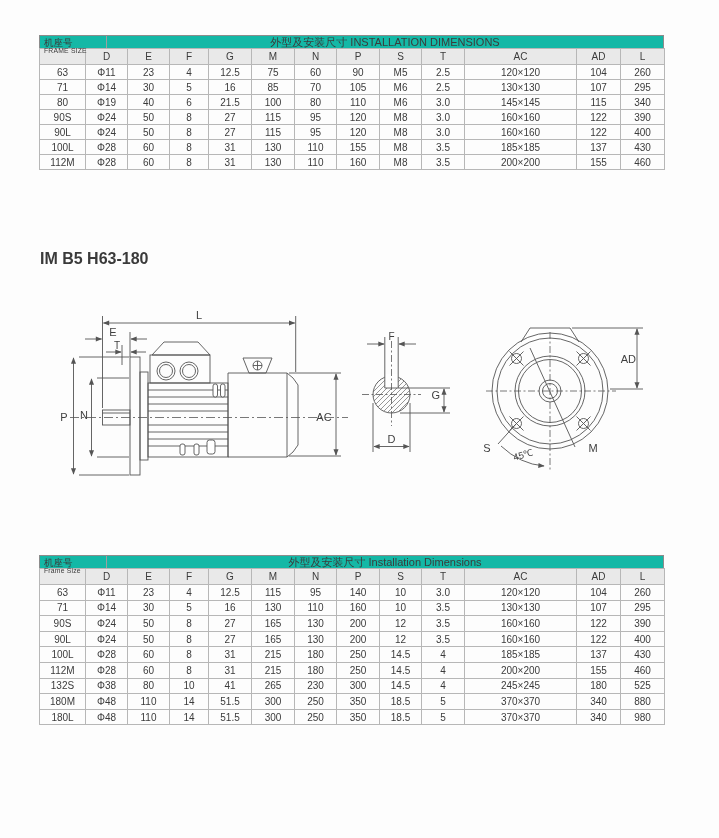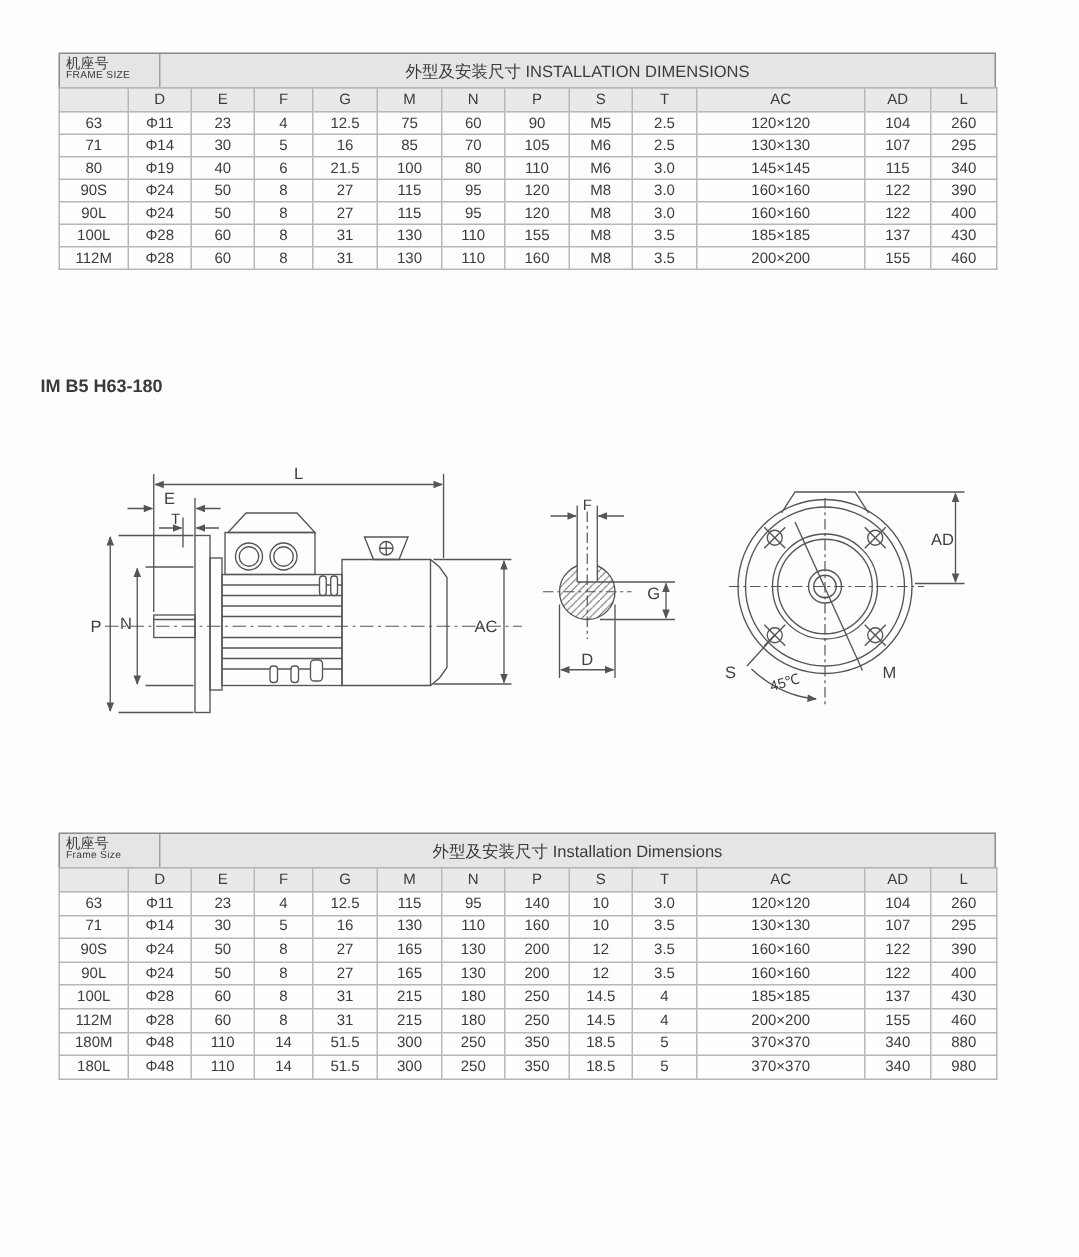--- a/index.html
+++ b/index.html
@@ -1,33 +1,33 @@
 <!DOCTYPE html>
 <html><head>
 <meta charset="utf-8">
 <style>
   html,body{margin:0;padding:0;background:#fff;}
   .page{position:relative;width:719px;height:838px;background:#fdfdfd;
         font-family:"Liberation Sans",sans-serif;color:#3b3b3b;overflow:hidden;}
   .tblwrap{position:absolute;left:39px;width:625px;}
   #t1{top:35px;} #t2{top:555px;}
-  .hdr1{display:flex;align-items:stretch;background:#e5e5e5;border:1px solid #8c8c8c;
-        box-sizing:border-box;height:24px;}
+  .hdr1{display:flex;align-items:stretch;background:#14b8a6;border:1px solid #8c8c8c;
+        box-sizing:border-box;height:14px;}
   .frame-cell{width:67px;border-right:1px solid #9f9f9f;padding:1.5px 0 0 4px;
         box-sizing:border-box;line-height:1;}
   .zh{font-size:9.5px;}
   .en{font-size:6.8px;margin-top:1px;white-space:nowrap;letter-spacing:.2px;}
   .dims-cell{flex:1;display:flex;align-items:center;justify-content:center;font-size:11px;}
   table.dim{width:625px;border-collapse:collapse;table-layout:fixed;margin-top:-1px;
         font-size:10px;color:#3b3b3b;border:1px solid #8c8c8c;}
   table.dim th,table.dim td{border:1px solid #b7b7b7;text-align:center;font-weight:400;
         padding:0;height:14px;line-height:13px;}
   table.dim thead th{background:#e9e9e9;height:15px;}
   #t2 table.dim td{height:14.6px;}
-  .sec{position:absolute;left:27px;top:250px;font-weight:bold;font-size:12px;color:#3a3a3a;}
+  .sec{position:absolute;left:40px;top:250px;font-weight:bold;font-size:16px;color:#3a3a3a;}
   .drawing{position:absolute;left:0;top:295px;}
   svg text{font-family:"Liberation Sans",sans-serif;fill:#3f3f3f;}
 </style>
 </head>
 <body>
 
 <div class="page">
 
   <div class="tblwrap" id="t1">
     <div class="hdr1">
@@ -454,20 +454,35 @@
             <td>215</td>
             <td>180</td>
             <td>250</td>
             <td>14.5</td>
             <td>4</td>
             <td>200×200</td>
             <td>155</td>
             <td>460</td>
           </tr>
           <tr>
+            <td>132S</td>
+            <td>Φ38</td>
+            <td>80</td>
+            <td>10</td>
+            <td>41</td>
+            <td>265</td>
+            <td>230</td>
+            <td>300</td>
+            <td>14.5</td>
+            <td>4</td>
+            <td>245×245</td>
+            <td>180</td>
+            <td>525</td>
+          </tr>
+          <tr>
             <td>180M</td>
             <td>Φ48</td>
             <td>110</td>
             <td>14</td>
             <td>51.5</td>
             <td>300</td>
             <td>250</td>
             <td>350</td>
             <td>18.5</td>
             <td>5</td>

